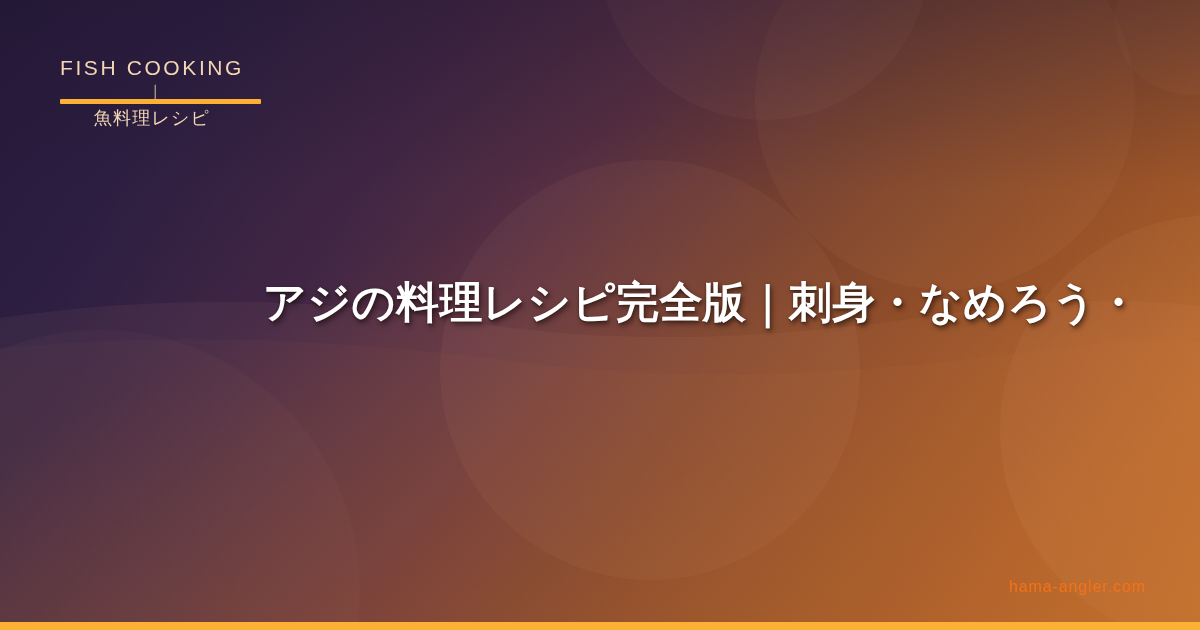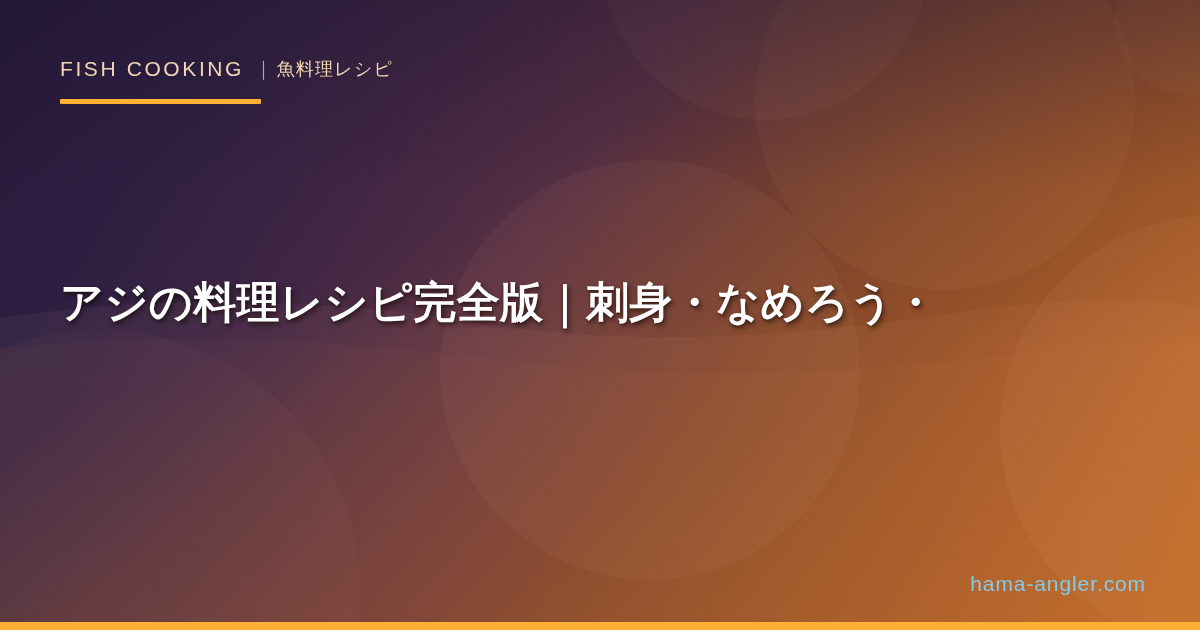--- a/index.html
+++ b/index.html
@@ -110,20 +110,21 @@
 
   
 
   .eyebrow {
     position: absolute;
     left: 60px;
     top: 56px;
     display: flex;
     align-items: center;
     white-space: nowrap;
+    flex-direction: column;
   }
 
   .eyebrow-en {
     font-size: 21px;
     letter-spacing: 2.6px;
     color: #f3d7b4;
     font-weight: 400;
   }
 
   .eyebrow-sep {
@@ -156,29 +157,30 @@
     left: 60px;
     top: 243px;
     width: 1080px;
     font-size: 43px;
     line-height: 1.42;
     font-weight: 700;
     color: #ffffff;
     letter-spacing: 0.4px;
     text-shadow: 2px 3px 5px rgba(20,8,4,0.58),
                  0 1px 2px rgba(20,8,4,0.45);
+    text-align: right;
   }
 
   .site-url {
     position: absolute;
     right: 54px;
     bottom: 34px;
-    font-size: 21px;
+    font-size: 16px;
     letter-spacing: 0.9px;
-    color: #7dd3fc;
+    color: #f97316;
     opacity: 0.92;
   }
 
   .bottom-bar {
     position: absolute;
     left: 0;
     right: 0;
     bottom: 0;
     height: 8px;
     background: #fcb034;

